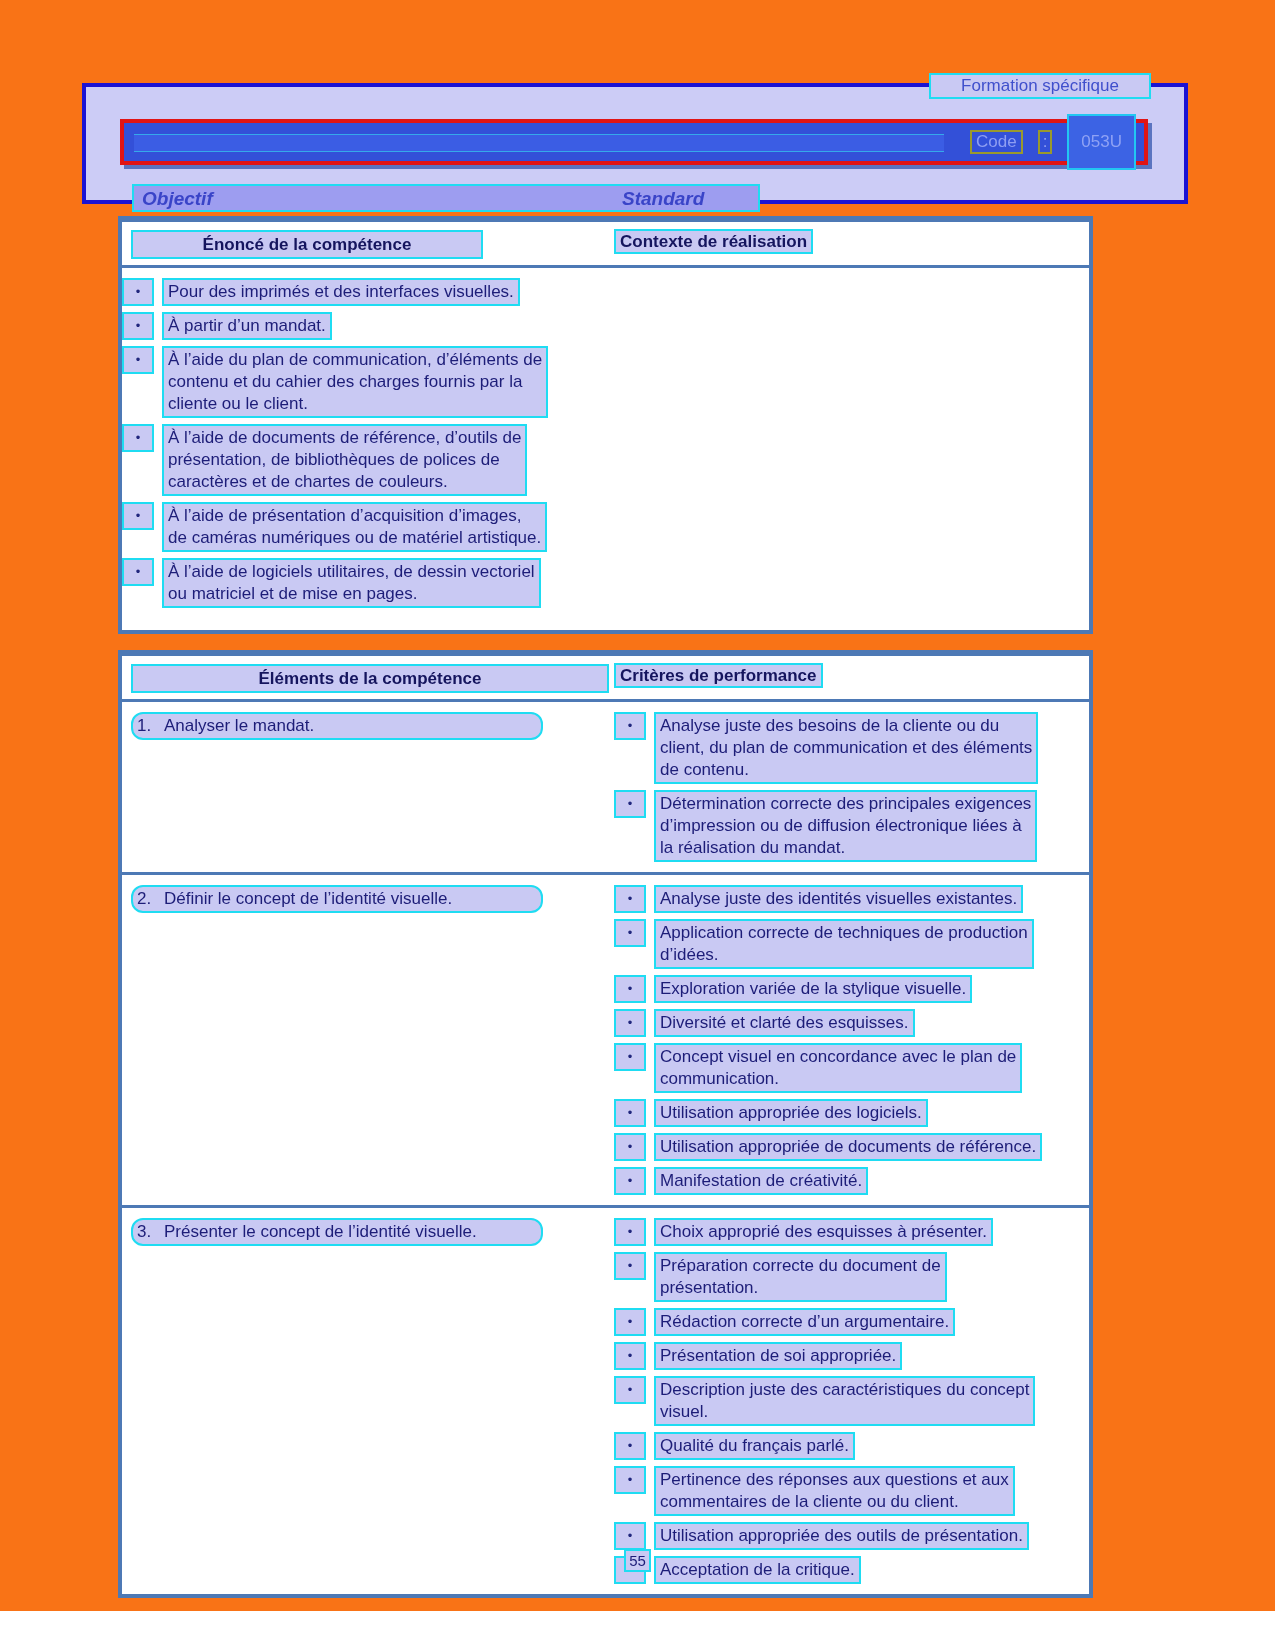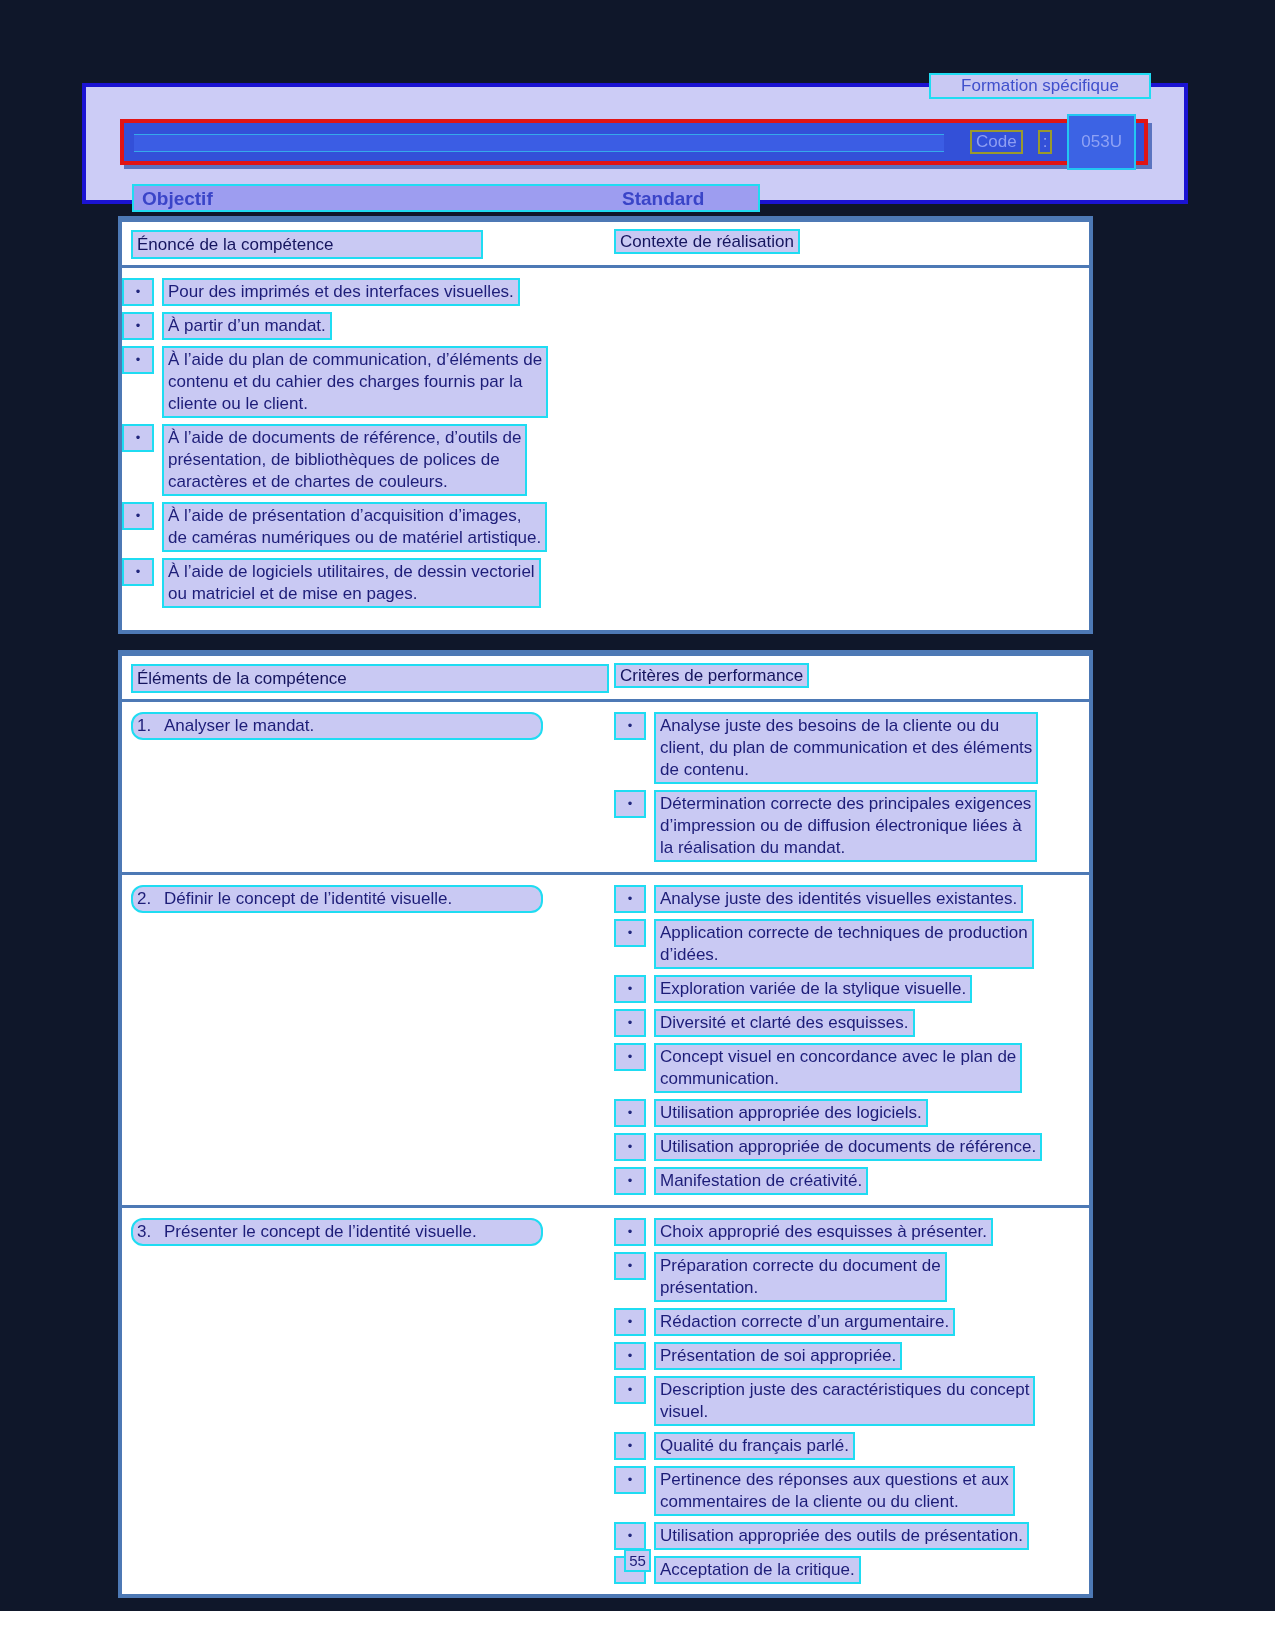--- a/index.html
+++ b/index.html
@@ -1,19 +1,19 @@
 <!DOCTYPE html>
 <html><head>
 <meta charset="utf-8">
 <style>
   html, body { margin:0; padding:0; background:#ffffff; }
   .page {
     position: relative;
     width: 1275px; height: 1611px;
-    background: #0f172a;
+    background: #f97316;
     font-family: "Liberation Sans", "DejaVu Sans", sans-serif;
     color: #1d1d78;
     overflow: hidden;
   }
   
   .hl {
     background: #c9c9f3;
     border: 2px solid #1fdcf2;
     padding: 1px 4px;
     -webkit-box-decoration-break: clone;
@@ -50,37 +50,37 @@
   .code-word  { border: 2px solid #99992e; padding: 0 4px; line-height: 20px; }
   .code-colon { border: 2px solid #99992e; padding: 0 3px; line-height: 20px; }
   .code-value { border: 2px solid #22c7f2; background: #3c63e4; padding: 16px 12px; line-height: 20px; color: #8fa2f5; }
   .band {
     position: absolute; left: 46px; top: 97px; width: 628px; height: 28px;
     box-sizing: border-box;
     background: #9d9df0; border: 2px solid #1fdcf2; z-index: 4;
   }
   .band-label {
     position: absolute; top: 1px;
-    font-size: 19px; font-weight: bold; 
+    font-size: 19px; font-weight: bold; font-style: italic;
     color: #3a44c8; line-height: 23px;
   }
   .band-objectif { left: 8px; }
   .band-standard { left: 488px; text-align: center; }
   
   .ctable {
     position: absolute; left: 118px; width: 975px;
     border: 4px solid #4d79b5; border-top-width: 6px;
     box-sizing: border-box; background: #ffffff;
   }
   #table1 { top: 216px; }
   #table2 { top: 650px; }
   .thead { display: flex; padding: 8px 0 6px; border-bottom: 3px solid #4d79b5; }
   .th-left  { width: 492px; padding-left: 9px; box-sizing: border-box; }
   .th-right { flex: 1; }
-  .thead .hl { font-weight: normal; font-size: 17px; line-height: 23px; color: #15155e; }
+  .thead .hl { font-weight: bold; font-size: 17px; line-height: 23px; color: #15155e; text-align: center; }
   #table1 .th-left .hl { display: inline-block; width: 352px; box-sizing: border-box; }
   #table2 .th-left .hl { display: inline-block; width: 478px; box-sizing: border-box; }
   .trow { display: flex; padding: 10px 0; }
   .trow + .trow { border-top: 3px solid #4d79b5; }
   #table1 .trow { padding-bottom: 22px; }
   .cell-left  { width: 492px; padding-left: 9px; box-sizing: border-box; }
   .cell-right { flex: 1; }
   .left-strip { font-size: 17px; line-height: 22px; white-space: pre-line; }
   #table2 .left-strip { display: inline-block; width: 412px; box-sizing: border-box; border-radius: 12px; }
   .row-num { display: inline-block; width: 27px; }

